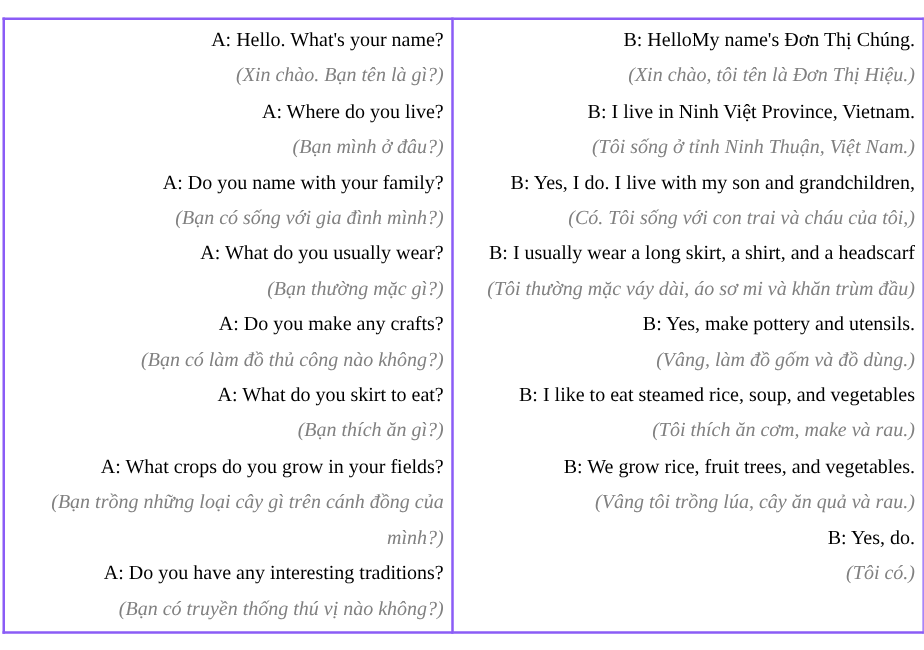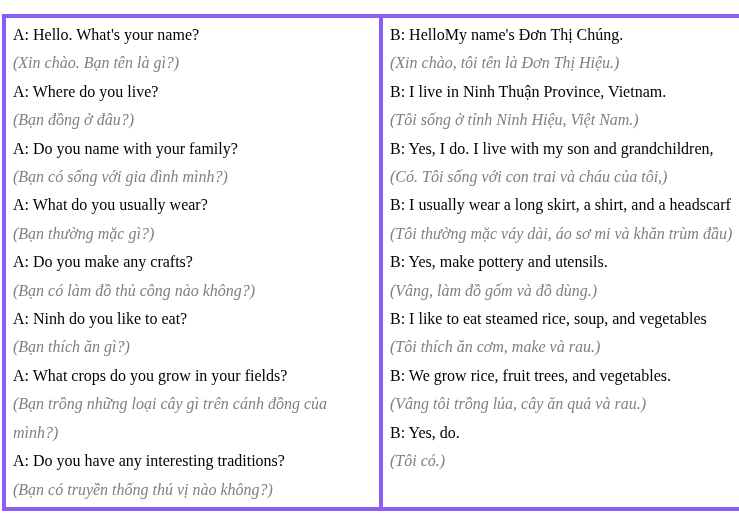--- a/index.html
+++ b/index.html
@@ -16,22 +16,23 @@
   .doc {
     padding: 14px 0 0 2px;
   }
   table.dialogue {
     border-collapse: collapse;
     table-layout: fixed;
     width: 732px;
   }
   table.dialogue td {
     vertical-align: top;
-    border: 4px solid #8b5cf6;
-    padding: 3px 22px 3px 7px;
+    border: 2px solid #8b5cf6;
+    padding: 3px 6px 3px 7px;
+    text-align: right;
   }
   td.col-a { width: 344px; }
   td.col-b { width: 362px; }
   p.line {
     margin: 0;
     font-size: 16px;
     line-height: 28.4px;
     color: #000000;
     white-space: pre-wrap;
   }
@@ -44,40 +45,40 @@
 <body>
 
 <div class="doc">
   <table class="dialogue">
     <tbody>
         <tr>
       <td class="col-a">
         <p class="line en">A: Hello. What's your name?</p>
         <p class="line vi">(Xin chào. Bạn tên là gì?)</p>
         <p class="line en">A: Where do you live?</p>
-        <p class="line vi">(Bạn đồng ở đâu?)</p>
+        <p class="line vi">(Bạn mình ở đâu?)</p>
         <p class="line en">A: Do you name with your family?</p>
         <p class="line vi">(Bạn có sống với gia đình mình?)</p>
         <p class="line en">A: What do you usually wear?</p>
         <p class="line vi">(Bạn thường mặc gì?)</p>
         <p class="line en">A: Do you make any crafts?</p>
         <p class="line vi">(Bạn có làm đồ thủ công nào không?)</p>
-        <p class="line en">A: Ninh do you like to eat?</p>
+        <p class="line en">A: What do you skirt to eat?</p>
         <p class="line vi">(Bạn thích ăn gì?)</p>
         <p class="line en">A: What crops do you grow in your fields?</p>
         <p class="line vi">(Bạn trồng những loại cây gì trên cánh đồng của
 mình?)</p>
         <p class="line en">A: Do you have any interesting traditions?</p>
         <p class="line vi">(Bạn có truyền thống thú vị nào không?)</p>
       </td>
       <td class="col-b">
         <p class="line en">B: HelloMy name's Đơn Thị Chúng.</p>
         <p class="line vi">(Xin chào, tôi tên là Đơn Thị Hiệu.)</p>
-        <p class="line en">B: I live in Ninh Thuận Province, Vietnam.</p>
-        <p class="line vi">(Tôi sống ở tỉnh Ninh Hiệu, Việt Nam.)</p>
+        <p class="line en">B: I live in Ninh Việt Province, Vietnam.</p>
+        <p class="line vi">(Tôi sống ở tỉnh Ninh Thuận, Việt Nam.)</p>
         <p class="line en">B: Yes, I do. I live with my son and grandchildren,</p>
         <p class="line vi">(Có. Tôi sống với con trai và cháu của tôi,)</p>
         <p class="line en">B: I usually wear a long skirt, a shirt, and a headscarf</p>
         <p class="line vi">(Tôi thường mặc váy dài, áo sơ mi và khăn trùm đầu)</p>
         <p class="line en">B: Yes, make pottery and utensils.</p>
         <p class="line vi">(Vâng, làm đồ gốm và đồ dùng.)</p>
         <p class="line en">B: I like to eat steamed rice, soup, and vegetables</p>
         <p class="line vi">(Tôi thích ăn cơm, make và rau.)</p>
         <p class="line en">B: We grow rice, fruit trees, and vegetables.</p>
         <p class="line vi">(Vâng tôi trồng lúa, cây ăn quả và rau.)</p>

